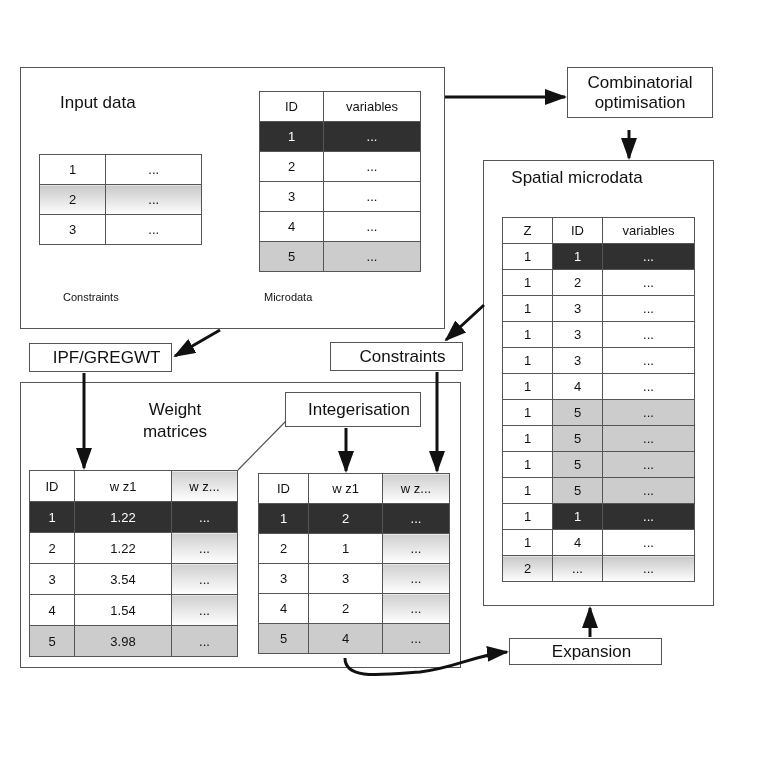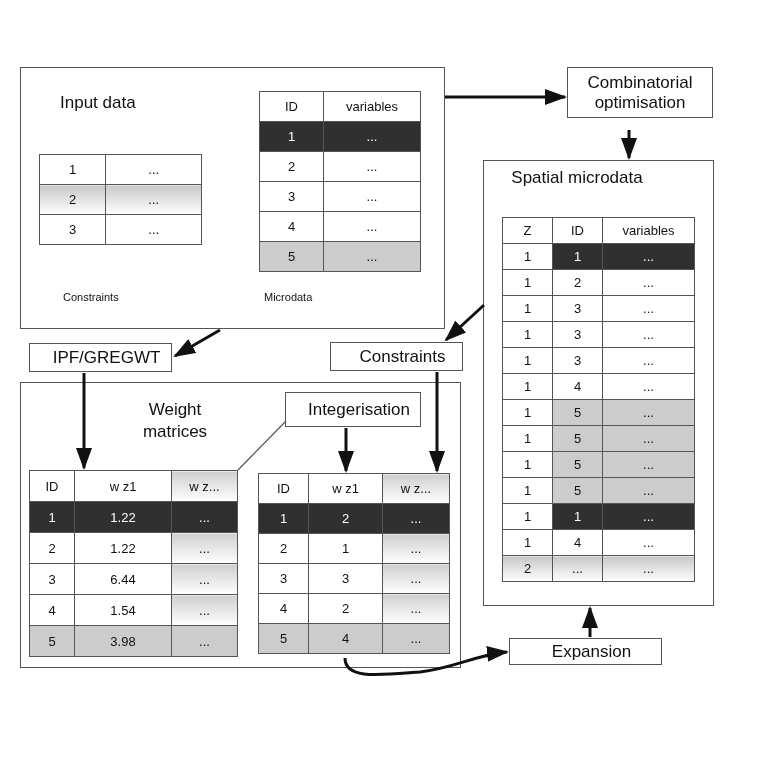--- a/index.html
+++ b/index.html
@@ -171,21 +171,21 @@
         <td style="height:31px">1.22</td>
         <td style="height:31px">...</td>
       </tr>
   <tr>
         <td style="height:31px">2</td>
         <td style="height:31px">1.22</td>
         <td class="grad" style="height:31px">...</td>
       </tr>
   <tr>
         <td style="height:31px">3</td>
-        <td style="height:31px">6.44</td>
+        <td style="height:31px">3.54</td>
         <td class="grad" style="height:31px">...</td>
       </tr>
   <tr>
         <td style="height:31px">4</td>
         <td style="height:31px">1.54</td>
         <td class="grad" style="height:31px">...</td>
       </tr>
   <tr class="light">
         <td style="height:31px">5</td>
         <td style="height:31px">3.98</td>

